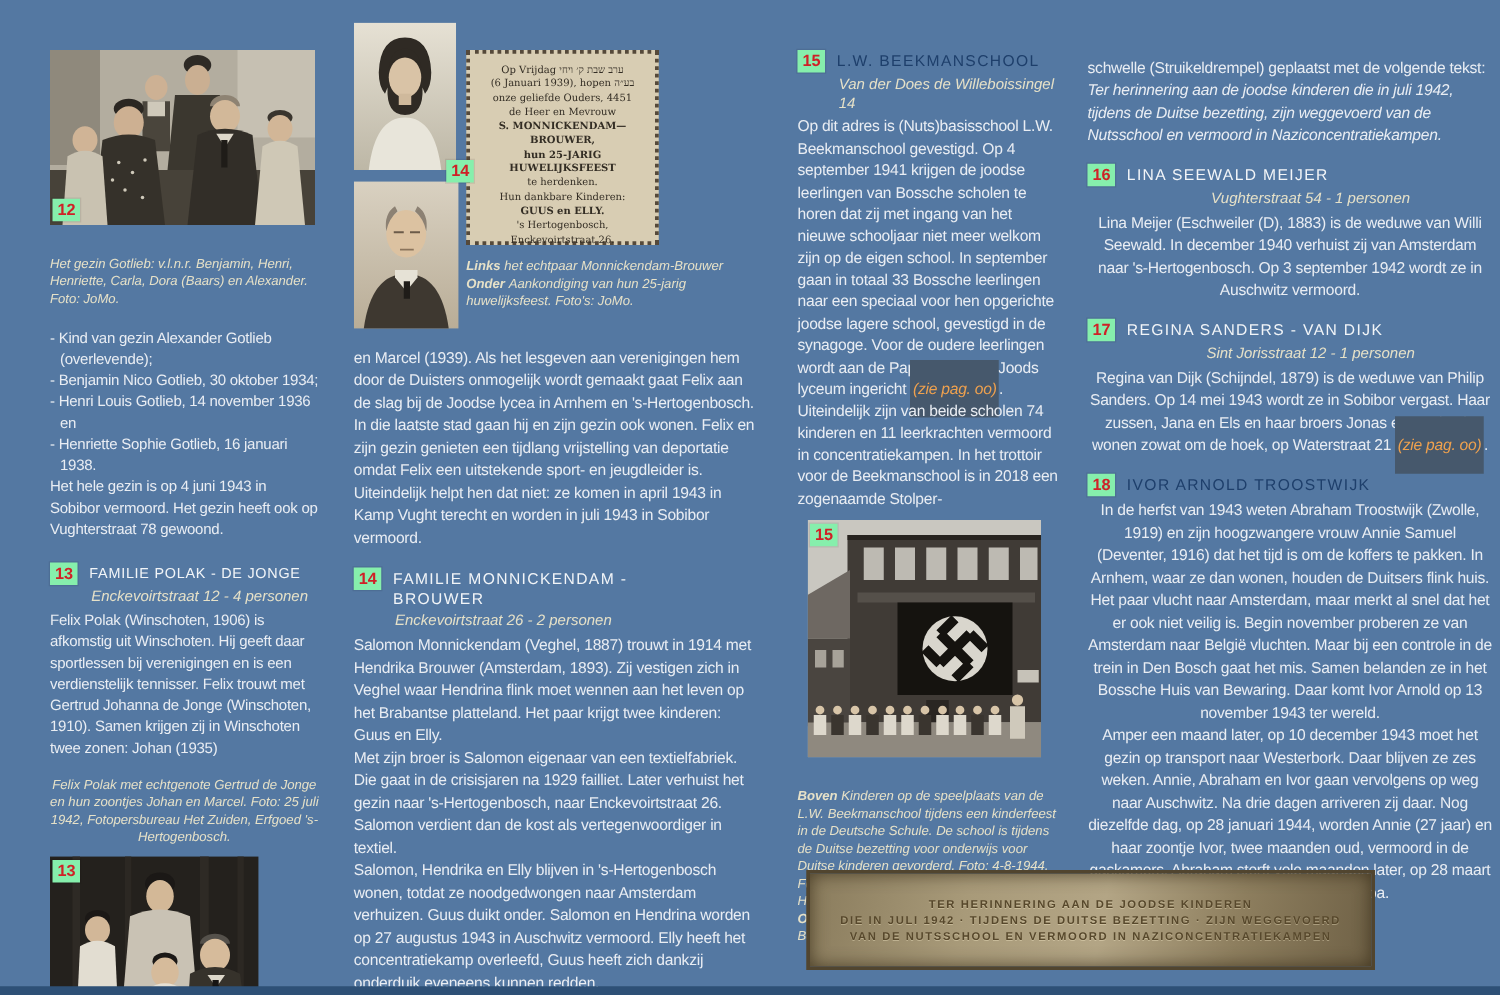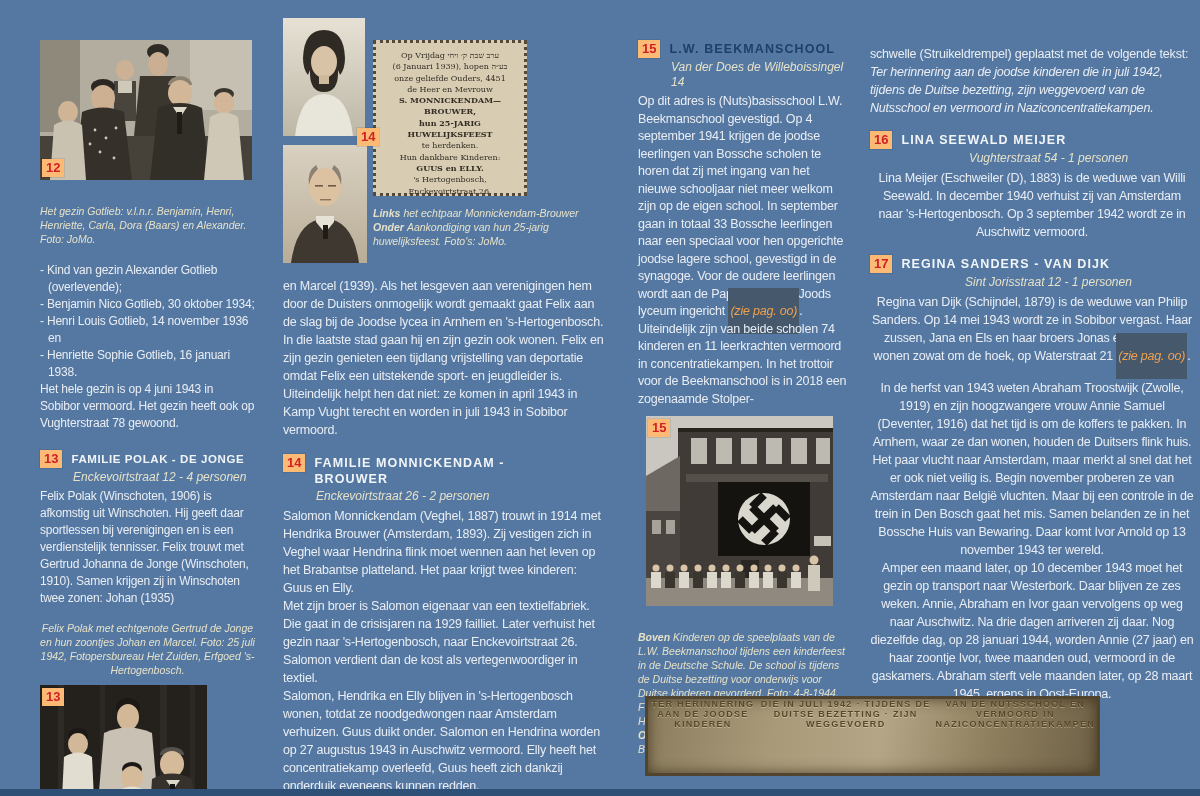--- a/index.html
+++ b/index.html
@@ -15,23 +15,23 @@
   #col4{left:870px;top:45px;width:324px;}
 
   .body-text{color:#e9edf3;font-size:12.5px;line-height:18px;letter-spacing:-0.2px;margin:0;}
   #col1 .body-text{font-size:12px;line-height:17px;}
   #col3 .body-text{font-size:12.5px;line-height:17.5px;}
 
   .caption{color:#e6e1c8;font-style:italic;font-size:10.5px;line-height:14px;margin:0;}
   .caption b{margin-right:3px;}
 
   .item-head{display:flex;gap:9px;align-items:flex-start;margin:0 0 2px 0;}
-  .badge{background:#fdba74;color:#cf2127;font-weight:bold;font-size:13px;line-height:15px;
+  .badge{background:#86efac;color:#cf2127;font-weight:bold;font-size:13px;line-height:15px;
          padding:1px 4px 2px 4px;display:inline-block;box-shadow:0 0 0 1px rgba(0,0,0,0.08);}
-  .item-title{font-weight:bold;font-size:12.5px;letter-spacing:1.1px;line-height:16px;
+  .item-title{font-weight:normal;font-size:12.5px;letter-spacing:1.1px;line-height:16px;
               color:#f2f5f8;padding-top:1px;}
   #col1 .item-title{font-size:11.5px;letter-spacing:0.6px;}
   .item-title.navy{color:#1e3f6b;}
   .item-sub{margin:1px 0 3px 33px;font-style:italic;color:#e6e1c8;font-size:12px;line-height:15px;}
 
   .zie{color:#efa14e;font-style:italic;background:#46586c;padding:16px 2px;}
   .ital{font-style:italic;}
 
   .photo{position:relative;overflow:hidden;}
   .photo svg{display:block;}
@@ -49,21 +49,21 @@
   .clipping .b{font-weight:bold;}
   .badge-14{position:absolute;left:74px;top:110px;z-index:4;}
   .caption14{position:absolute;left:90px;top:188px;width:244px;}
   .cont2{position:absolute;left:0;top:259px;width:323px;}
   .item14-wrap{position:absolute;left:0;top:436px;width:323px;}
 
   .plate{position:absolute;left:645px;top:696px;width:455px;height:80px;box-sizing:border-box;
          background:linear-gradient(100deg,#8a7c5d,#a5977700 0),
                     linear-gradient(100deg,#8a7c5d 0%,#a89a79 28%,#b3a585 52%,#8d7e5e 76%,#6f6146 100%);
          border:3px solid #51452f;box-shadow:inset 0 0 14px rgba(52,41,22,0.75);
-         display:flex;flex-direction:row;justify-content:center;gap:3px;}
+         display:flex;flex-direction:column;justify-content:center;gap:3px;}
   .plate > div{text-align:center;font-size:9px;font-weight:bold;letter-spacing:1.3px;
                color:#57482c;text-shadow:0 1px 0 rgba(255,244,210,0.35);}
 
   .mt6{margin-top:24px;} .mt8{margin-top:8px;} .mt14{margin-top:14px;text-align:center;}
   .mt16{margin-top:16px;} .mt18{margin-top:18px;}
 </style>
 </head>
 <body>
 
 <div class="page">
@@ -318,20 +318,24 @@
     <div class="mt14">
       <div class="item-head">
         <span class="badge">17</span>
         <span class="item-title">REGINA SANDERS - VAN DIJK</span>
       </div>
       <div class="item-sub">Sint Jorisstraat 12 - 1 personen</div>
       <p class="body-text"><span>Regina van Dijk (Schijndel, 1879) is de weduwe van Philip Sanders. Op 14 mei 1943 wordt ze in Sobibor vergast. Haar zussen, Jana en Els en haar broers Jonas en Benjamin wonen zowat om de hoek, op Waterstraat 21 </span><span class="zie">(zie pag. oo)</span><span>.</span></p>
     </div>
 
     <div class="mt14">
+      <div class="item-head">
+        <span class="badge">18</span>
+        <span class="item-title navy">IVOR ARNOLD TROOSTWIJK</span>
+      </div>
       <p class="body-text">In de herfst van 1943 weten Abraham Troostwijk (Zwolle, 1919) en zijn hoogzwangere vrouw Annie Samuel (Deventer, 1916) dat het tijd is om de koffers te pakken. In Arnhem, waar ze dan wonen, houden de Duitsers flink huis. Het paar vlucht naar Amsterdam, maar merkt al snel dat het er ook niet veilig is. Begin november proberen ze van Amsterdam naar België vluchten. Maar bij een controle in de trein in Den Bosch gaat het mis. Samen belanden ze in het Bossche Huis van Bewaring. Daar komt Ivor Arnold op 13 november 1943 ter wereld.</p>
       <p class="body-text">Amper een maand later, op 10 december 1943 moet het gezin op transport naar Westerbork. Daar blijven ze zes weken. Annie, Abraham en Ivor gaan vervolgens op weg naar Auschwitz. Na drie dagen arriveren zij daar. Nog diezelfde dag, op 28 januari 1944, worden Annie (27 jaar) en haar zoontje Ivor, twee maanden oud, vermoord in de gaskamers. Abraham sterft vele maanden later, op 28 maart 1945, ergens in Oost-Europa.</p>
     </div>
   </div>
 
   <div class="plate">
       <div>TER HERINNERING AAN DE JOODSE KINDEREN</div>
       <div>DIE IN JULI 1942 · TIJDENS DE DUITSE BEZETTING · ZIJN WEGGEVOERD</div>
       <div>VAN DE NUTSSCHOOL EN VERMOORD IN NAZICONCENTRATIEKAMPEN</div>
     </div>

